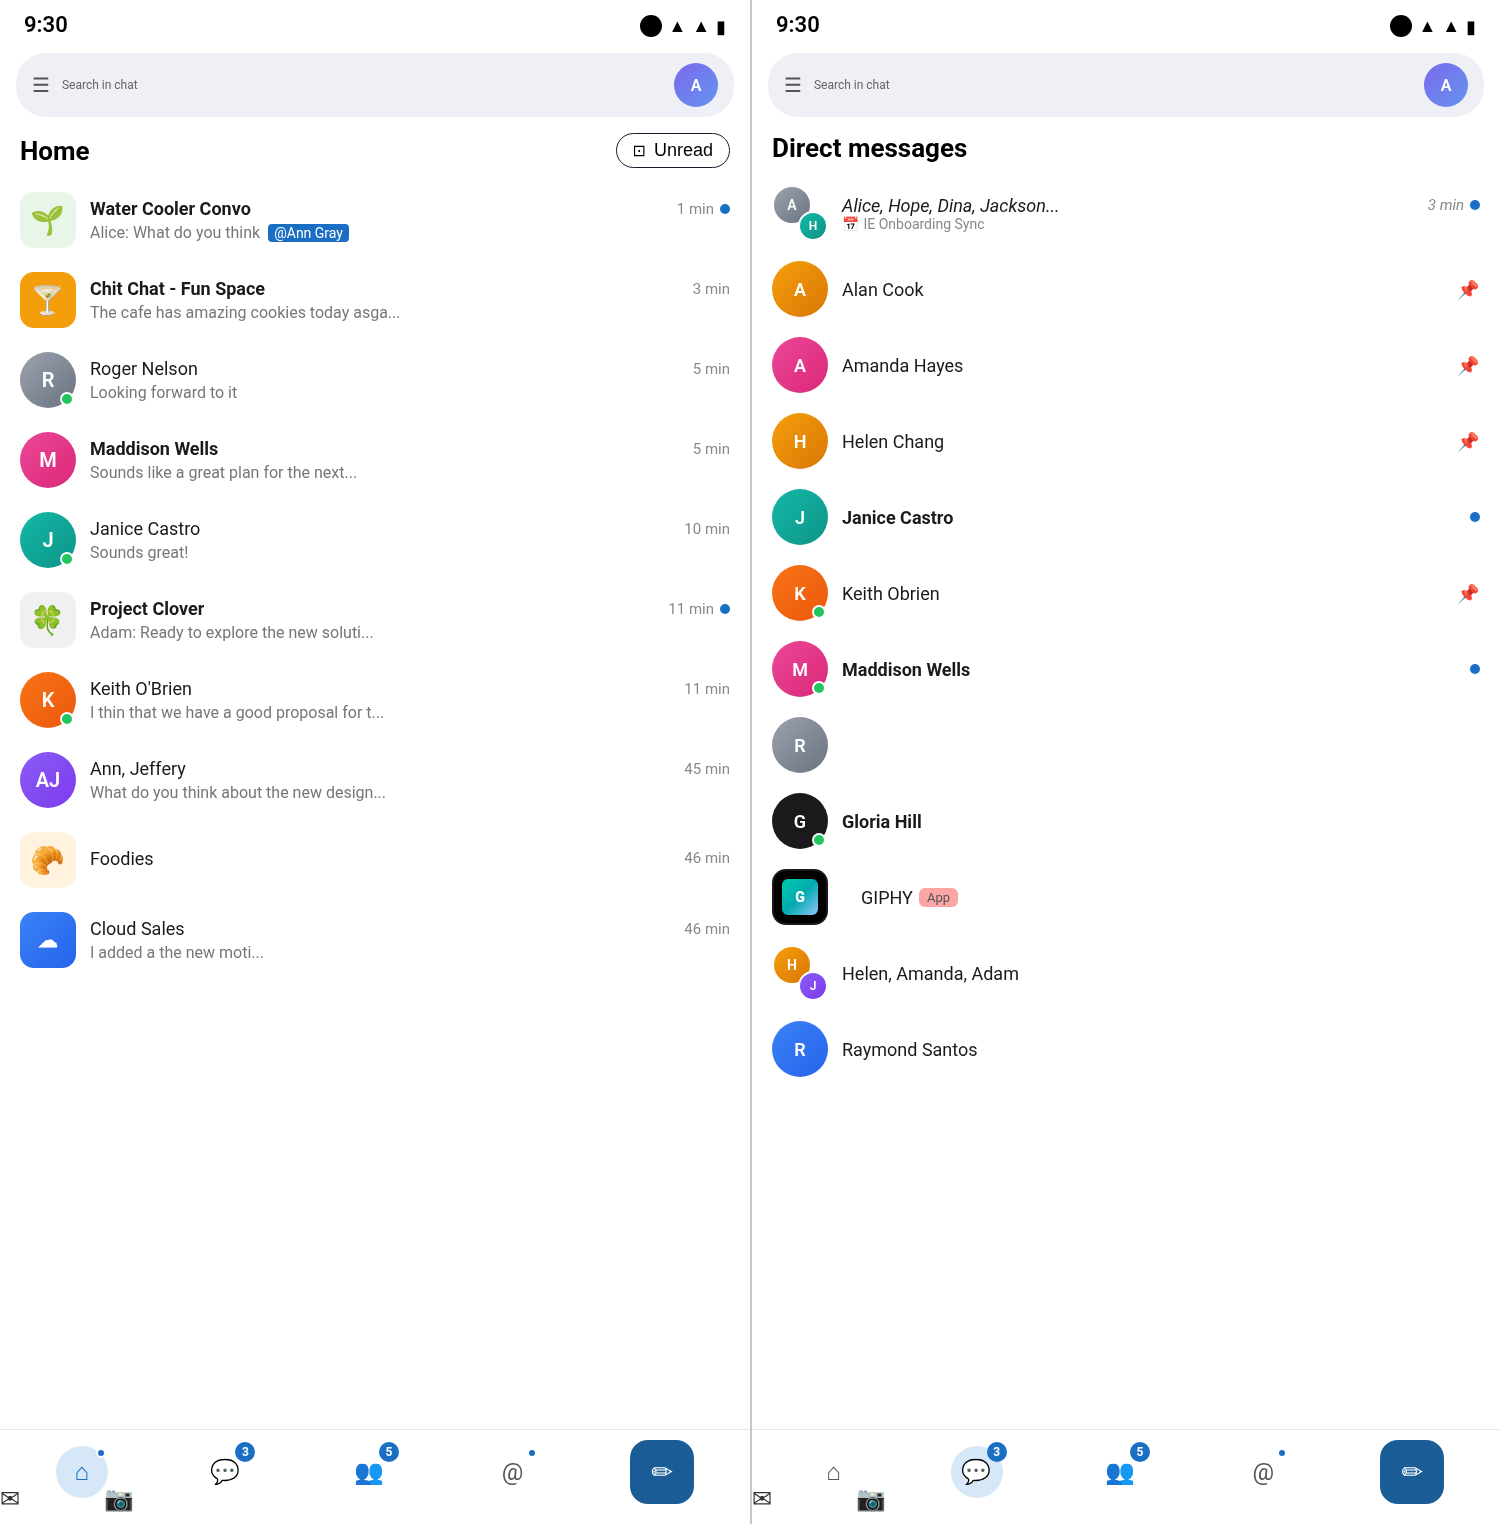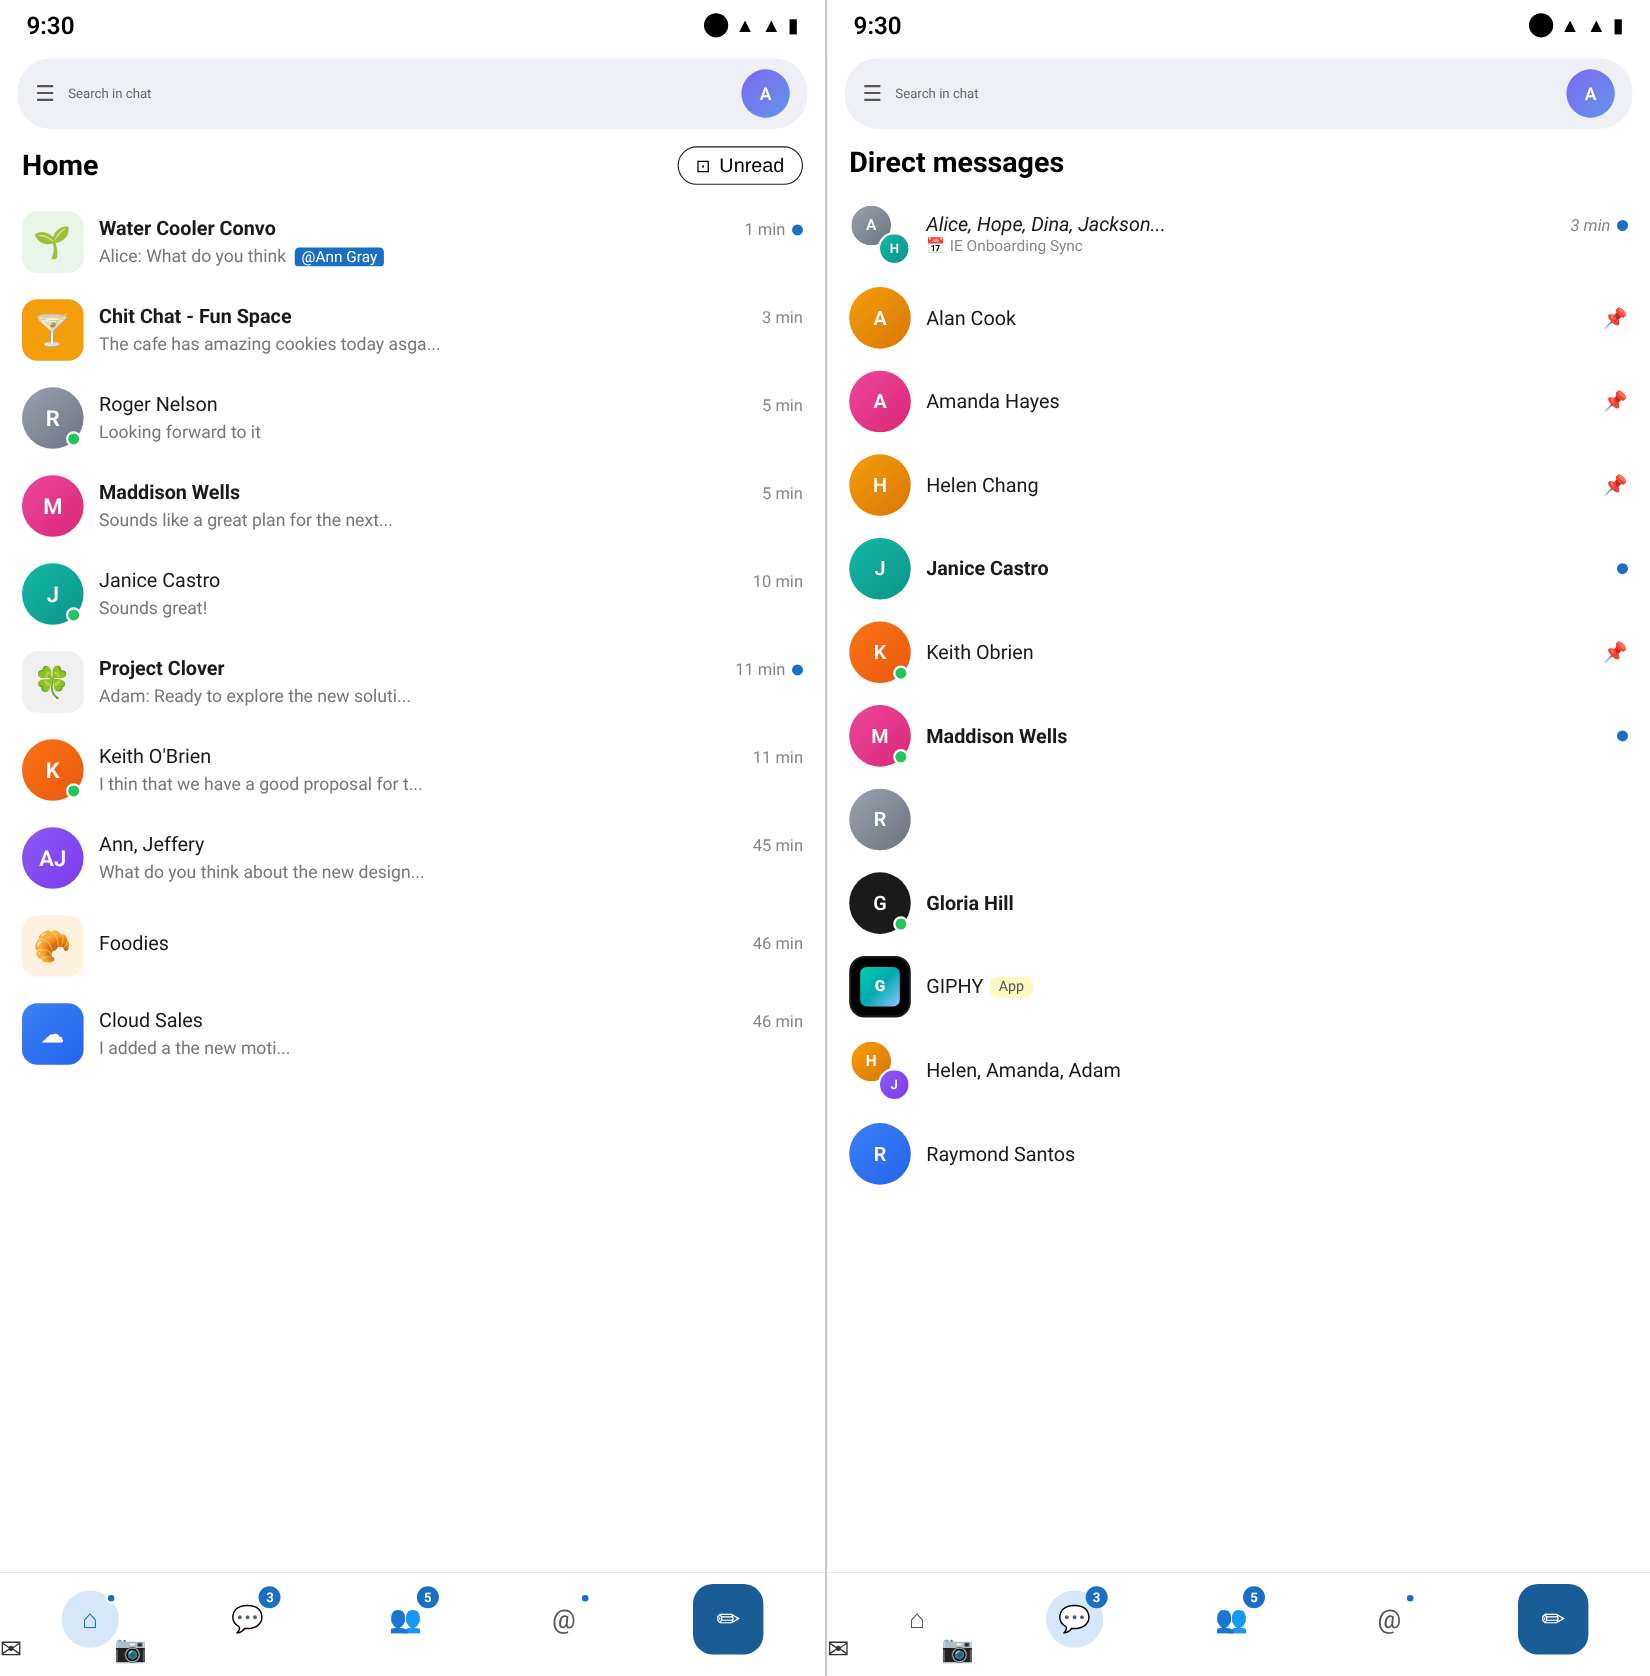--- a/index.html
+++ b/index.html
@@ -20,21 +20,21 @@
       overflow: hidden;
       position: relative;
     }
     .phone-panel + .phone-panel {
       border-left: 2px solid #c8c8c8;
     }
     
     .status-bar {
       display: flex;
       justify-content: space-between;
-      align-items: flex-start;
+      align-items: flex-end;
       padding: 12px 24px 8px;
       background: #fff;
     }
     .status-time {
       font-size: 22px;
       font-weight: 600;
       color: #000;
     }
     .status-icons {
       display: flex;
@@ -400,21 +400,21 @@
       display: flex;
       align-items: center;
       gap: 8px;
       flex-shrink: 0;
     }
     .pin-icon {
       font-size: 18px;
       color: #aaa;
     }
     .app-badge {
-      background: #fef9c3;
+      background: #fca5a5;
       color: #555;
       font-size: 13px;
       padding: 2px 8px;
       border-radius: 6px;
       margin-left: 6px;
     }
     .av-yellow { background: linear-gradient(135deg, #f59e0b, #d97706); }
     .av-teal { background: linear-gradient(135deg, #14b8a6, #0d9488); }
     .av-pink { background: linear-gradient(135deg, #ec4899, #db2777); }
     .av-orange { background: linear-gradient(135deg, #f97316, #ea580c); }
@@ -807,21 +807,21 @@
       <div class="dm-content">
         <span class="dm-name bold">Gloria Hill</span>
       </div>
     </div>
 
     <div class="dm-item">
       <div class="giphy-avatar">
         <div class="giphy-logo">G</div>
       </div>
       <div class="dm-content">
-        <div style="display:flex;align-items:center;">
+        <div style="display:flex;align-items:center;margin-left:19px;">
           <span class="dm-name">GIPHY</span>
           <span class="app-badge">App</span>
         </div>
       </div>
     </div>
 
     <div class="dm-item">
       <div class="dm-avatar-group">
         <div class="dm-avatar-main av-yellow avatar-round" style="width:40px;height:40px;font-size:14px;">H</div>
         <div class="dm-avatar-second av-purple avatar-round" style="width:30px;height:30px;font-size:12px;">J</div>

